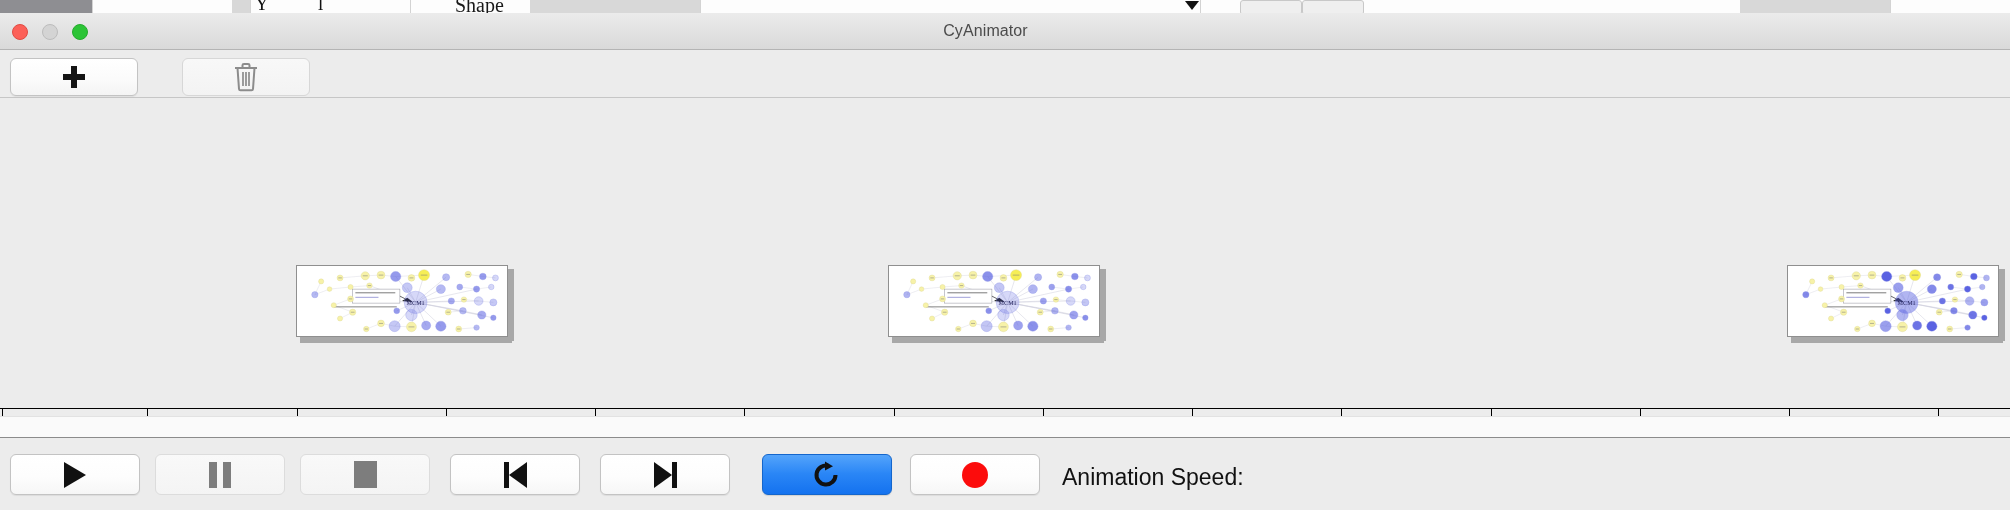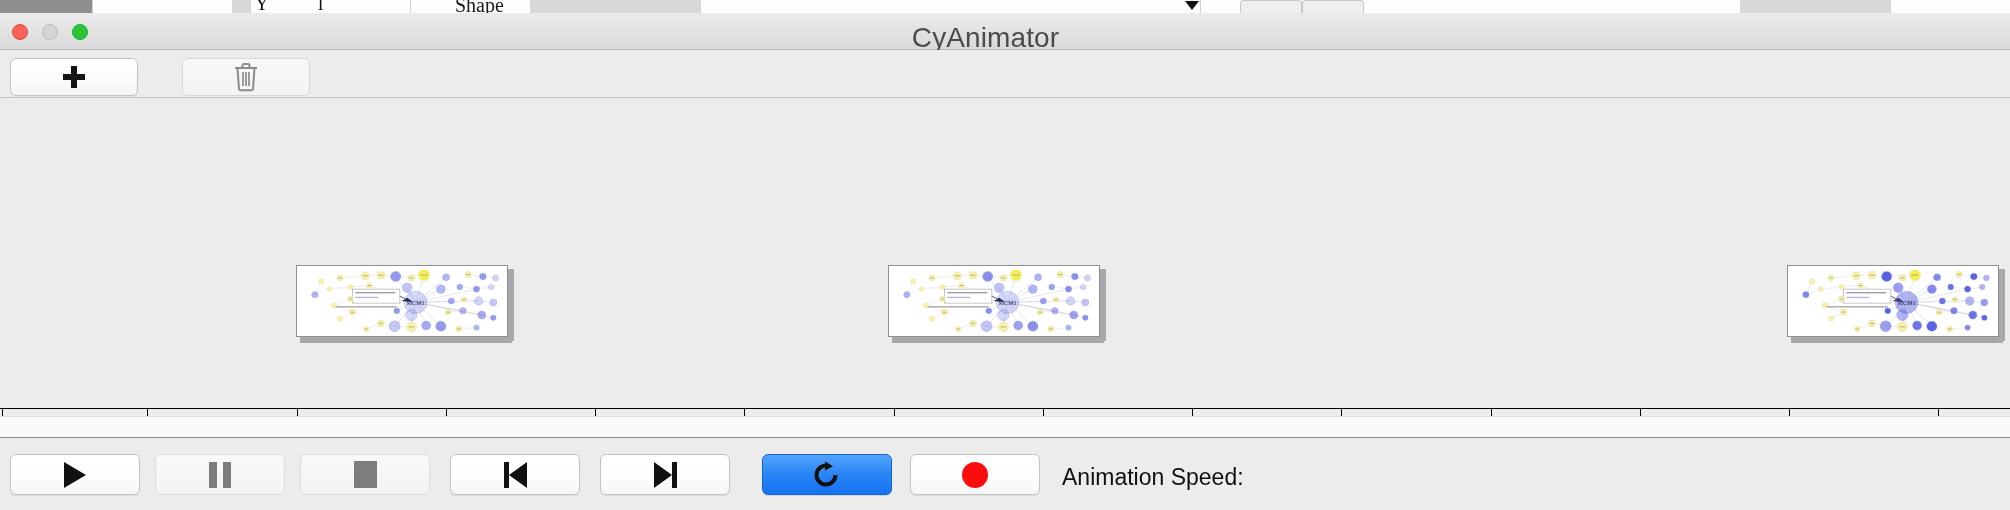--- a/index.html
+++ b/index.html
@@ -89,21 +89,21 @@
   }
   .traffic.close  { left: 12px;  background: #fc6058; border: 1px solid #e04b43; }
   .traffic.min    { left: 42px;  background: #d4d4d4; border: 1px solid #bcbcbc; }
   .traffic.zoom   { left: 72px;  background: #2cc436; border: 1px solid #25ab2d; }
 
   .window-title {
     position: absolute;
     left: 0; top: 9px;
     width: 1971px;
     text-align: center;
-    font-size: 28px;
+    font-size: 16px;
     color: #4b4b4b;
     letter-spacing: .1px;
   }
 
   
   .toolbar {
     position: absolute;
     left: 0; top: 50px;
     width: 2010px; height: 48px;
     background: #ececec;

